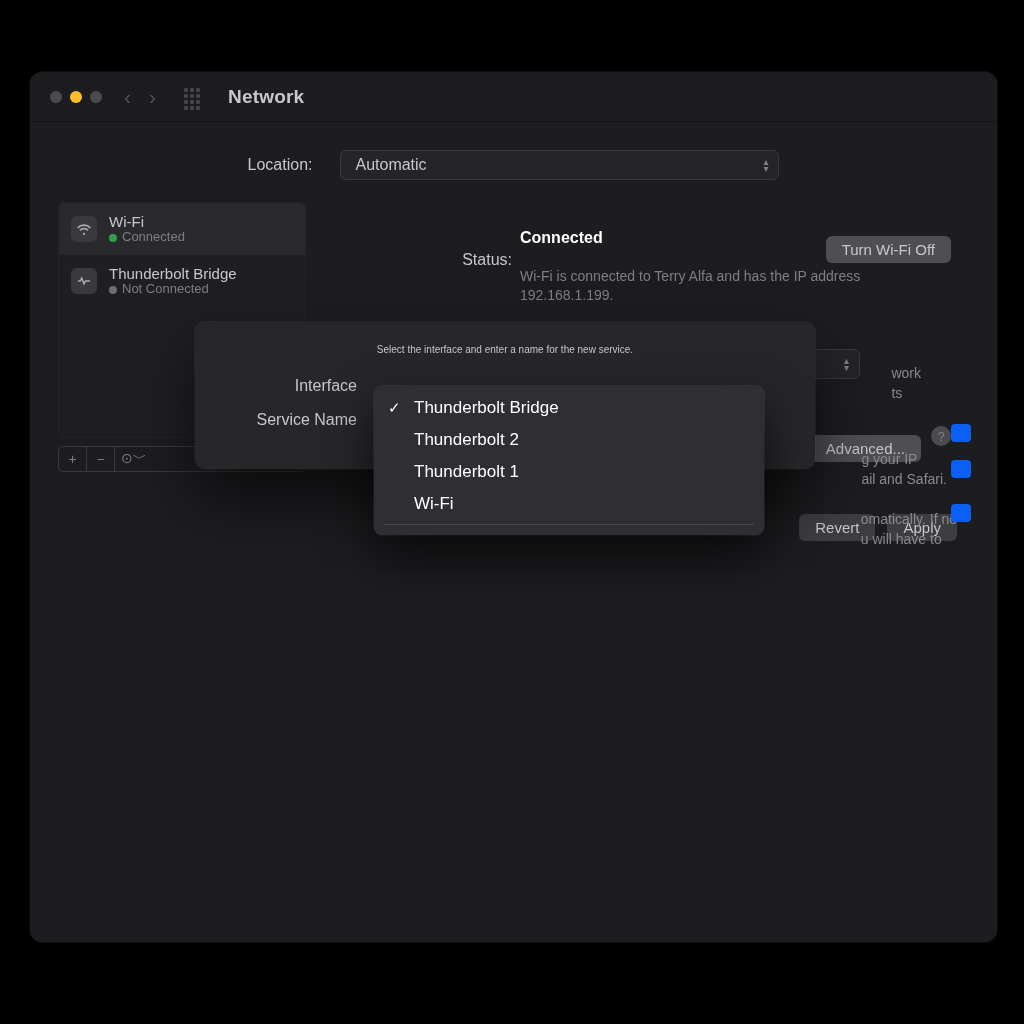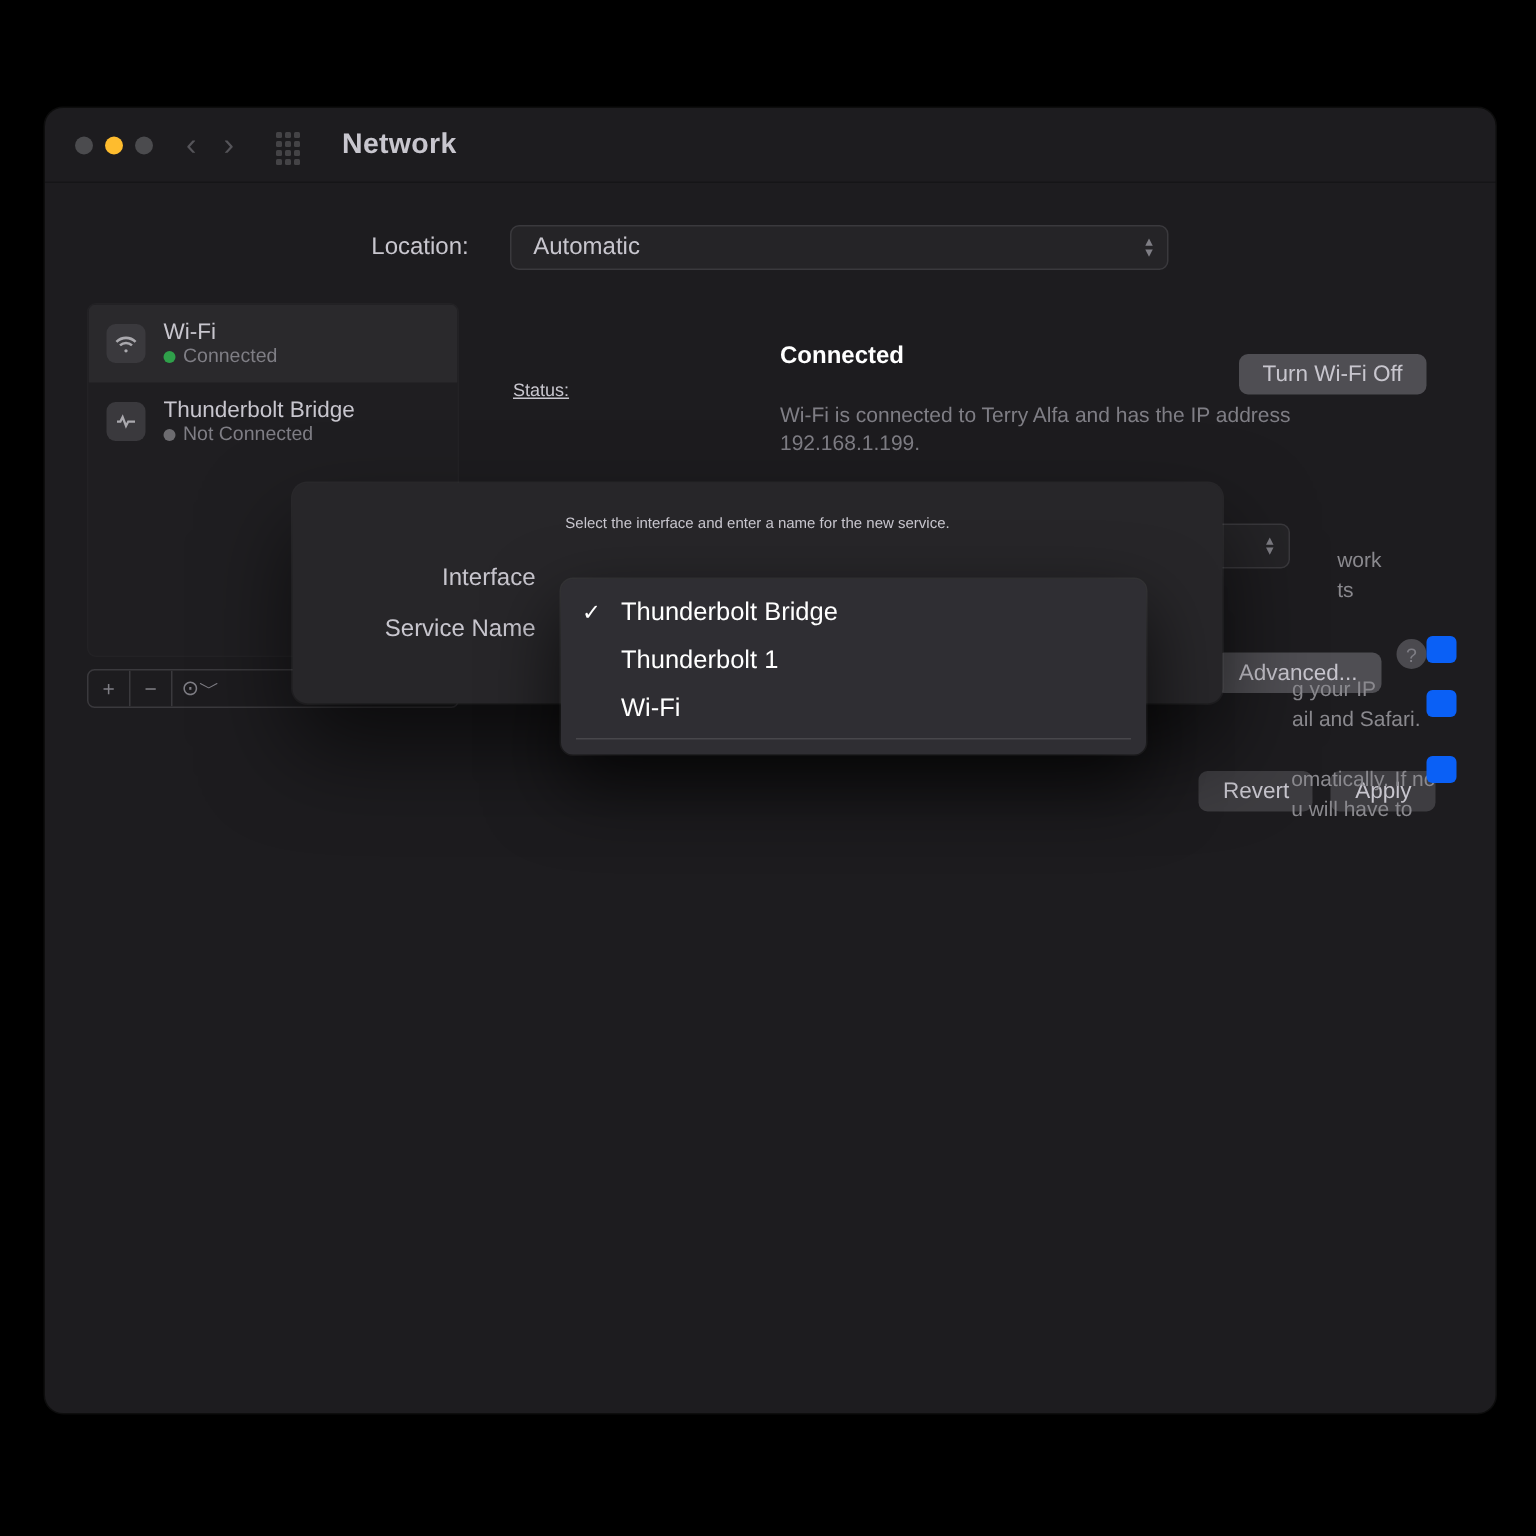--- a/index.html
+++ b/index.html
@@ -54,21 +54,21 @@
   .sb-stat{color:var(--text-dim);font-size:13px;display:flex;align-items:center;gap:5px;}
   .sb-stat .d{width:8px;height:8px;border-radius:50%;}
   .d.on{background:#2fa04a;}
   .d.off{background:#6d6c70;}
   .sb-tools{display:flex;border:1px solid var(--border);border-radius:5px;margin-top:8px;height:26px;overflow:hidden;}
   .sb-tools button{flex:0 0 28px;background:transparent;border:none;border-right:1px solid var(--border);color:var(--text-dim);font-size:14px;cursor:pointer;}
   .sb-tools button:last-child{border-right:none;}
   
   .content{flex:1;display:flex;flex-direction:column;padding:10px 18px 10px 22px;position:relative;}
   .row{display:flex;align-items:flex-start;margin-bottom:14px;}
-  .row .lbl{width:178px;text-align:left;color:var(--text);font-size:12px;padding-top:3px;padding-right:8px;text-decoration:underline;}
+  .row .lbl{width:178px;text-align:right;color:var(--text);font-size:16px;padding-top:3px;padding-right:8px;}
   .row .val{flex:1;color:var(--text);font-size:16px;}
   .row .sub{color:var(--text-dim);font-size:14px;margin-top:4px;line-height:1.35;}
   .btn{background:var(--btn);border:none;border-radius:6px;color:var(--text);padding:5px 16px;font-size:15px;cursor:pointer;margin-top:24px;}
   .btn.soft{background:var(--btn2);}
   .right-btn{margin-left:auto;}
   .status-row{display:flex;align-items:center;}
   .status-row .status-block{flex:1;display:flex;flex-direction:column;}
   .bold{color:var(--text-bright);font-weight:600;}
   .frag{color:#8a898e;font-size:14px;line-height:1.4;}
   
@@ -242,17 +242,18 @@
     <div class="lbl">Interface</div>
   </div>
   <div class="sheet-row">
     <div class="lbl">Service Name</div>
   </div>
 </div>
 
 <div class="menu">
   <div id="menu-g1">
       <div class="menu-item"><span class="check">✓</span><span>Thunderbolt Bridge</span></div>
+      <div class="menu-item"><span>Thunderbolt 2</span></div>
       <div class="menu-item"><span>Thunderbolt 1</span></div>
       <div class="menu-item"><span>Wi-Fi</span></div>
     </div>
   <div class="menu-sep"></div>
 </div>
 
 </body></html>

